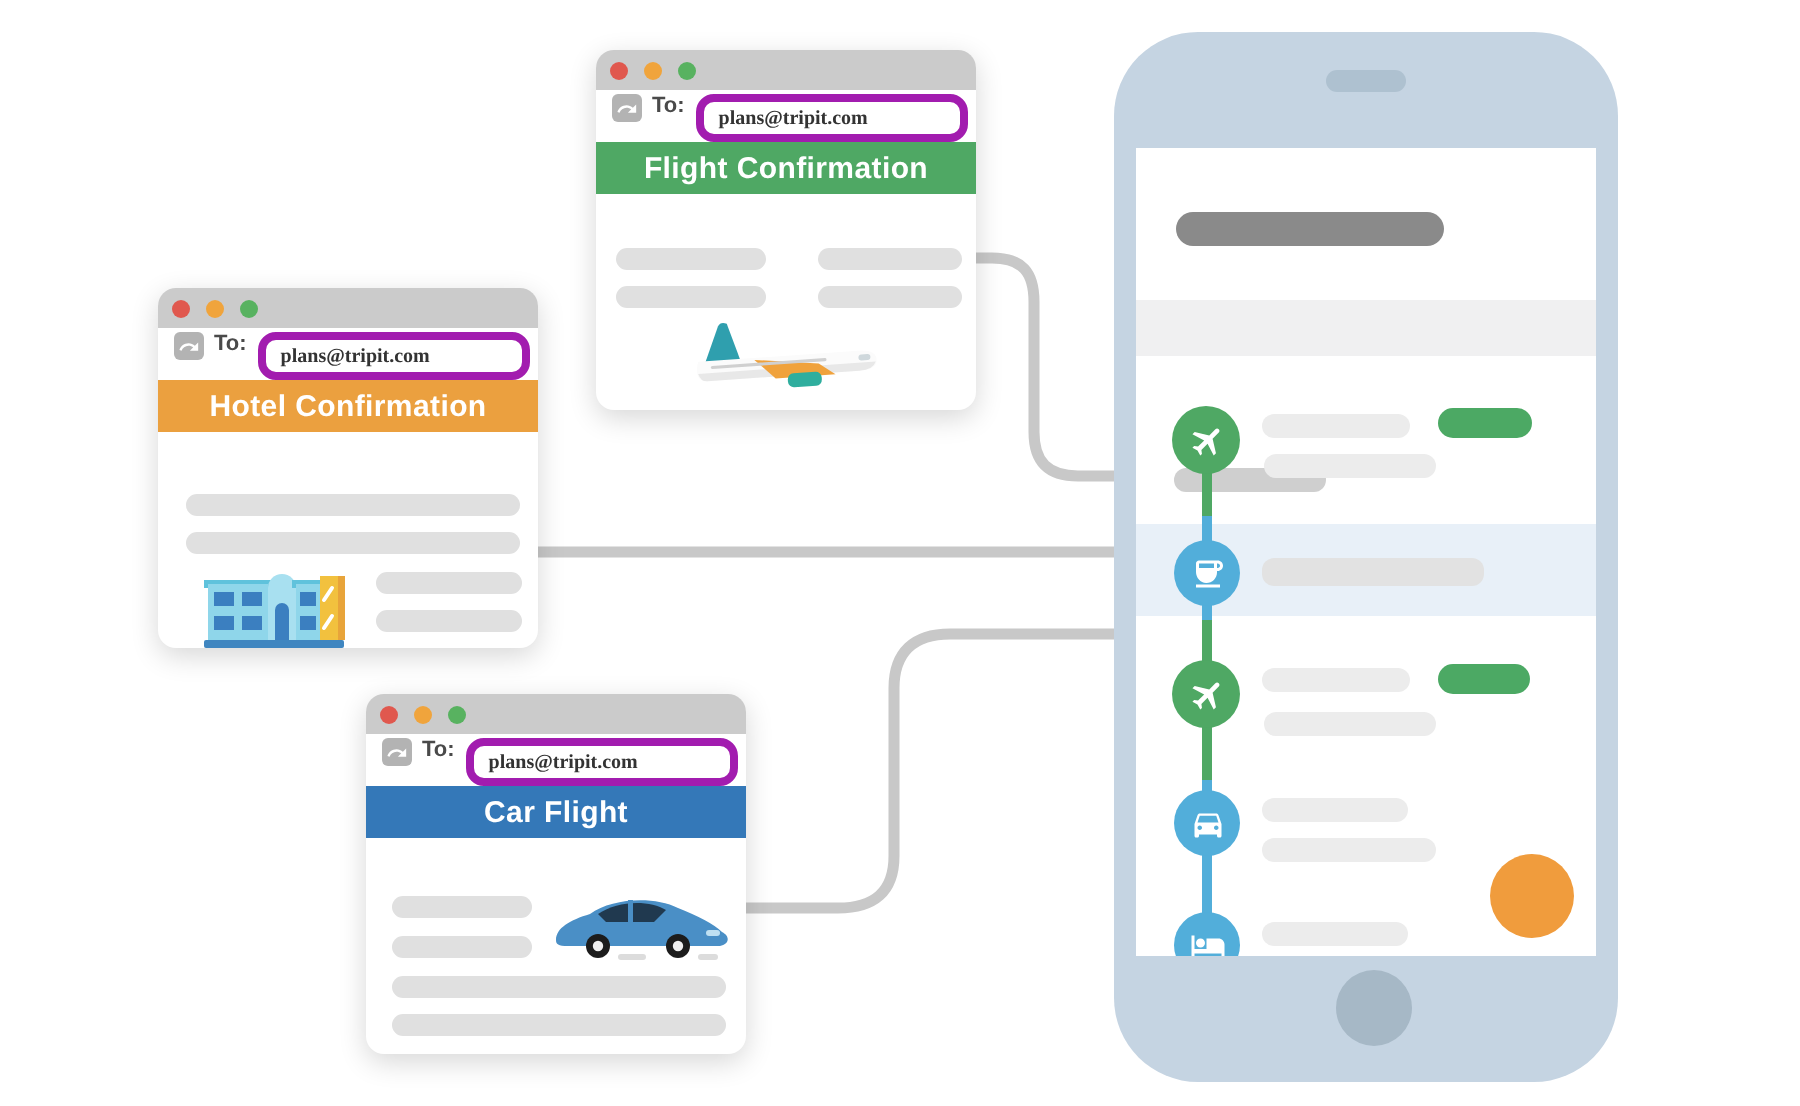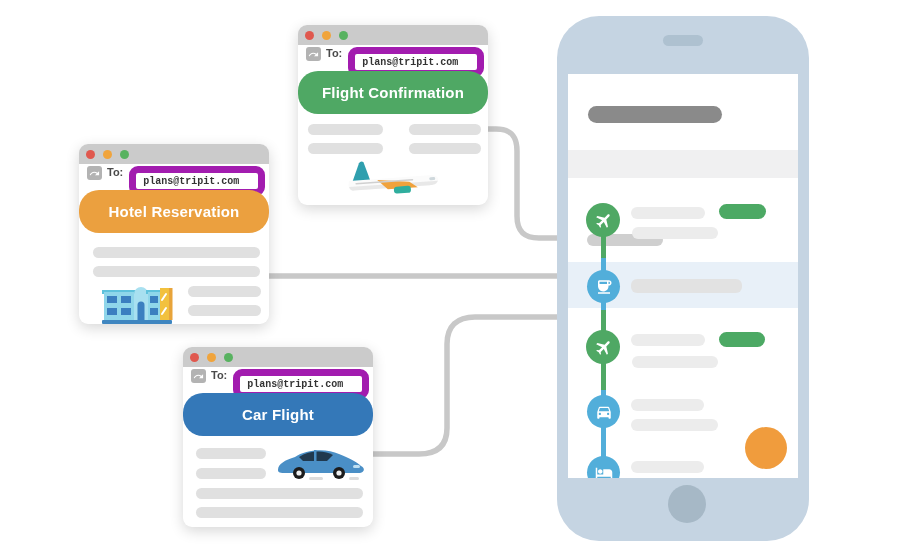--- a/index.html
+++ b/index.html
@@ -12,25 +12,25 @@
           box-shadow:0 4px 14px rgba(0,0,0,.16);z-index:1;}
   .titlebar{height:20px;background:#cbcbcb;border-radius:9px 9px 0 0;
             display:flex;align-items:center;padding-left:7px;gap:8px;}
   .dot{width:9px;height:9px;border-radius:50%;}
   .dot-red{background:#e0584e;}.dot-orange{background:#f0a43c;}.dot-green{background:#58b260;}
   .to-row{position:absolute;top:22px;left:0;right:0;height:22px;display:flex;align-items:flex-start;
           padding:0 4px 0 8px;box-sizing:border-box;}
   .share-box{width:15px;height:14px;background:#b3b3b3;border-radius:3px;flex:none;
              display:flex;align-items:center;justify-content:center;}
   .to-label{font-size:11px;font-weight:bold;color:#4a4a4a;margin-left:5px;flex:none;}
-  .to-input{flex:1;min-width:0;margin-left:6px;height:16px;border:7px solid #a21caf;
-            border-radius:9px;font-family:Liberation Mono, monospace;font-size:10px;
+  .to-input{flex:1;min-width:0;margin-left:6px;height:16px;border:4px solid #a21caf;
+            border-radius:9px;font-family:Liberation Serif, serif;font-size:10px;
             font-weight:bold;color:#333;padding:0 7px;outline:none;background:#fff;}
-  .banner{position:absolute;top:46px;left:0;right:0;height:43px;display:flex;align-items:center;
-          justify-content:center;color:#fff;font-size:15px;font-weight:bold;letter-spacing:.2px;border-radius:20px;}
+  .banner{position:absolute;top:46px;left:0;right:0;height:26px;display:flex;align-items:center;
+          justify-content:center;color:#fff;font-size:15px;font-weight:bold;letter-spacing:.2px;}
   .banner-green{background:#4FA864;}.banner-orange{background:#EBA03F;}.banner-blue{background:#3478B8;}
   .pill{position:absolute;background:#e0e0e0;border-radius:6px;}
   
   .phone{position:absolute;left:557px;top:16px;width:252px;height:525px;background:#c5d4e2;
          border-radius:42px;z-index:2;}
   .speaker{position:absolute;left:106px;top:19px;width:40px;height:11px;border-radius:6px;background:#aec1d0;}
   .screen{position:absolute;left:11px;top:58px;width:230px;height:404px;background:#fff;overflow:hidden;}
   .home-btn{position:absolute;left:111px;top:469px;width:38px;height:38px;border-radius:50%;background:#a6b8c6;}
   .s-dark-pill{position:absolute;left:20px;top:32px;width:134px;height:17px;border-radius:9px;background:#8a8a8a;}
   .s-band{position:absolute;left:0;top:76px;width:230px;height:28px;background:#f0f0f1;}
@@ -94,21 +94,21 @@
     </div>
     <div class="to-row">
       <span class="share-box">
         <svg width="11" height="11" viewBox="0 0 24 24">
           <path fill="#fff" d="M18.4 10.6C16.55 8.99 14.15 8 11.5 8c-4.65 0-8.58 3.03-9.96 7.22L3.9 16c1.05-3.19 4.05-5.5 7.6-5.5 1.95 0 3.73.72 5.12 1.88L13 16h9V7l-3.6 3.6z"></path>
         </svg>
       </span>
       <span class="to-label">To:</span>
       <input class="to-input" readonly="" value="plans@tripit.com" style="">
     </div>
-    <div class="banner banner-orange">Hotel Reservation</div>
+    <div class="banner banner-orange">Hotel Confirmation</div>
     <div class="pill" style="left:14px;top:103px;width:167px;height:11px;"></div>
     <div class="pill" style="left:14px;top:122px;width:167px;height:11px;"></div>
     <div class="pill" style="left:109px;top:142px;width:73px;height:11px;"></div>
     <div class="pill" style="left:109px;top:161px;width:73px;height:11px;"></div>
     <svg style="position:absolute;left:23px;top:140px;" width="73" height="40" viewBox="0 0 73 40">
       <rect x="0" y="36" width="70" height="4" rx="1" fill="#3f86c0"></rect>
       <rect x="0" y="6" width="34" height="4" fill="#5fc2dc"></rect>
       <rect x="2" y="8" width="30" height="28" fill="#8fd6ea"></rect>
       <rect x="5" y="12" width="10" height="7" fill="#3b7fc0"></rect>
       <rect x="19" y="12" width="10" height="7" fill="#3b7fc0"></rect>

